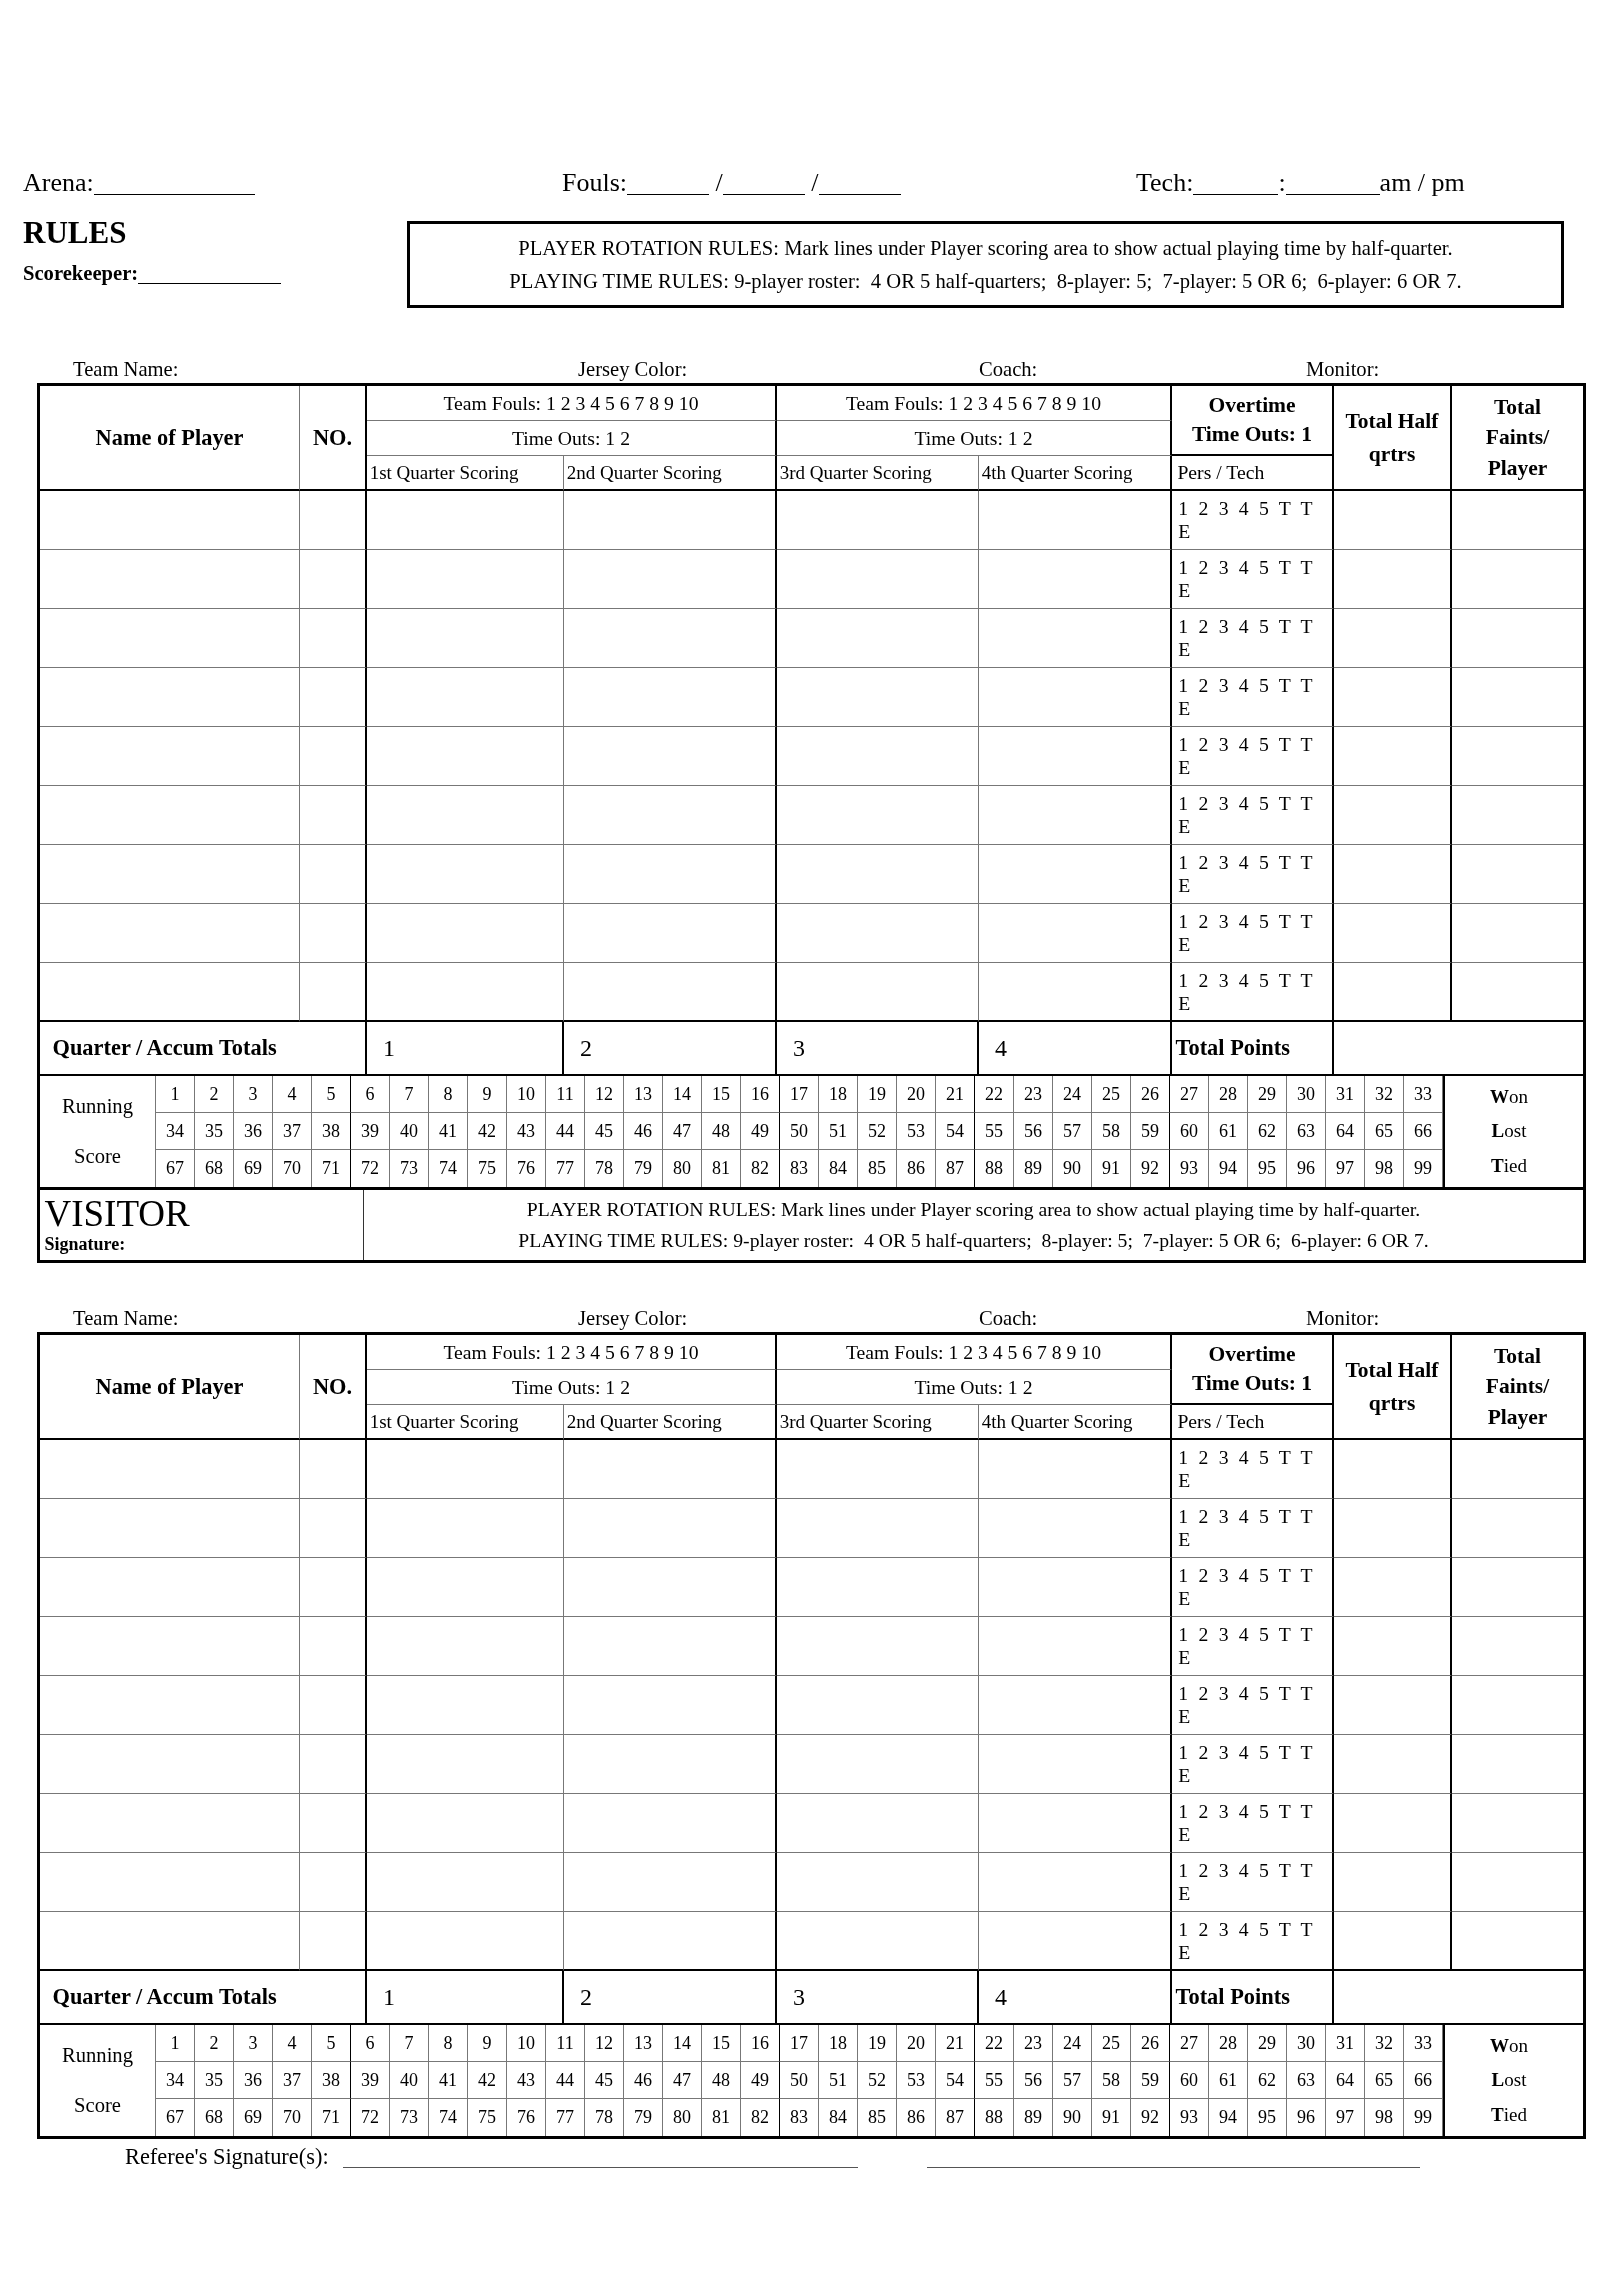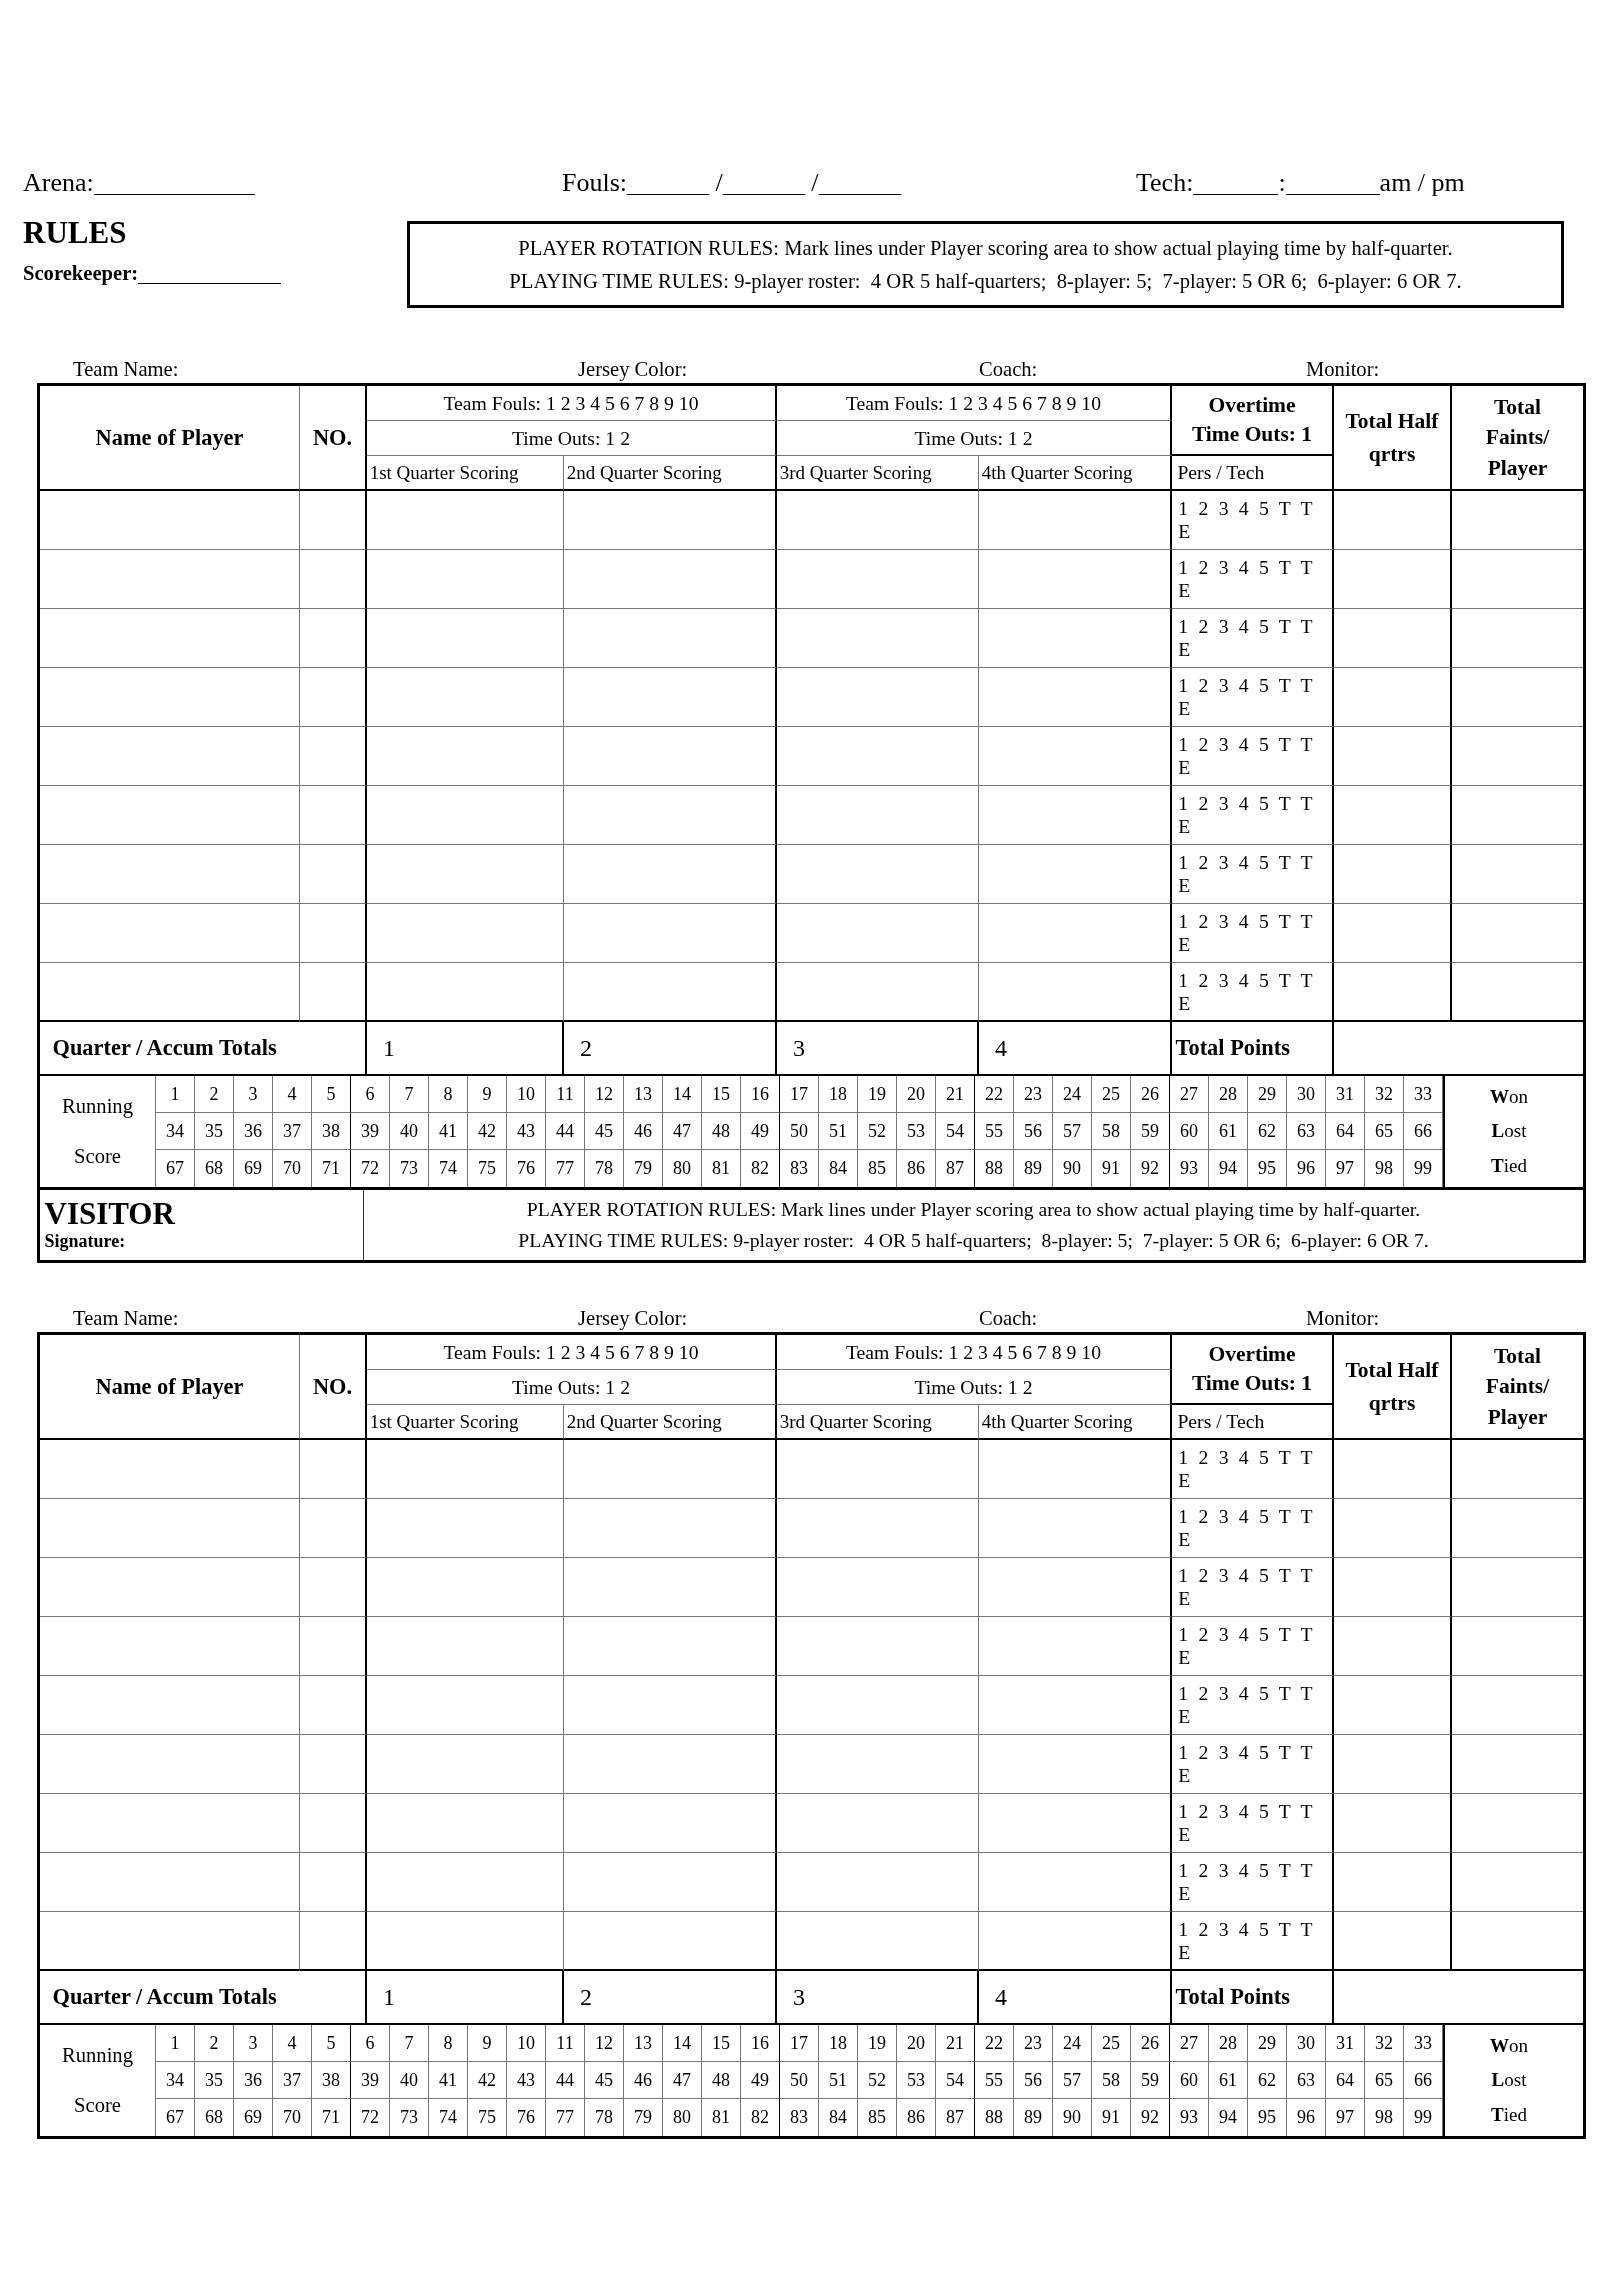--- a/index.html
+++ b/index.html
@@ -81,21 +81,21 @@
   .rcell.rgroup{border-right:1.8px solid #000;}
   .rcell.rlast{border-bottom:none;}
   .result-box{grid-area:1/35/4/36;display:flex;flex-direction:column;justify-content:space-around;
     align-items:center;border-left:2.7px solid #000;padding:3.6px 0;}
   .result-line{font-size:19px;}
   .result-line .rb{font-weight:700;}
   
   .visitor-band{display:flex;border-top:3.6px solid #000;height:70px;}
   .vb-left{width:324px;border-right:1.8px solid #333;padding-left:4.5px;box-sizing:border-box;
     display:flex;flex-direction:column;justify-content:center;}
-  .vb-team{font-size:31px;font-weight:700;line-height:1.05;}
+  .vb-team{font-size:37px;font-weight:400;line-height:1.05;}
   .vb-official{font-size:18px;font-weight:700;}
   .vb-right{flex:1;display:flex;flex-direction:column;justify-content:center;text-align:center;
     font-size:19.7px;line-height:1.55;}
   
   .incident-row{width:1550px;margin-left:37px;display:flex;justify-content:flex-end;}
   .incident-box{width:127px;height:56px;border:3.6px solid #000;display:flex;flex-direction:column;
     justify-content:center;align-items:center;font-size:22.4px;line-height:1.25;}
   .referee-row{margin:5.4px 0 0 125px;font-size:22.4px;}
   .sigline{display:inline-block;height:21.5px;border-bottom:1.8px solid #555;vertical-align:-3.6px;}
   .url-row{text-align:center;font-size:23px;margin-top:19.7px;}
@@ -603,16 +603,21 @@
           <div class="rcell rlast" style="grid-area: 3 / 30;">95</div>
           <div class="rcell rlast" style="grid-area: 3 / 31;">96</div>
           <div class="rcell rlast" style="grid-area: 3 / 32;">97</div>
           <div class="rcell rlast" style="grid-area: 3 / 33;">98</div>
           <div class="rcell rlast" style="grid-area: 3 / 34;">99</div>
         </div>
 </div>
   </div>
 
 
+  <div class="referee-row">
+    <span>Referee's Signature(s):</span>
+    <span class="sigline" style="width:515px;margin-left:9px"></span>
+    <span class="sigline" style="width:493px;margin-left:63px"></span>
+  </div>
 
 
 </div>
 
 
 </body></html>

